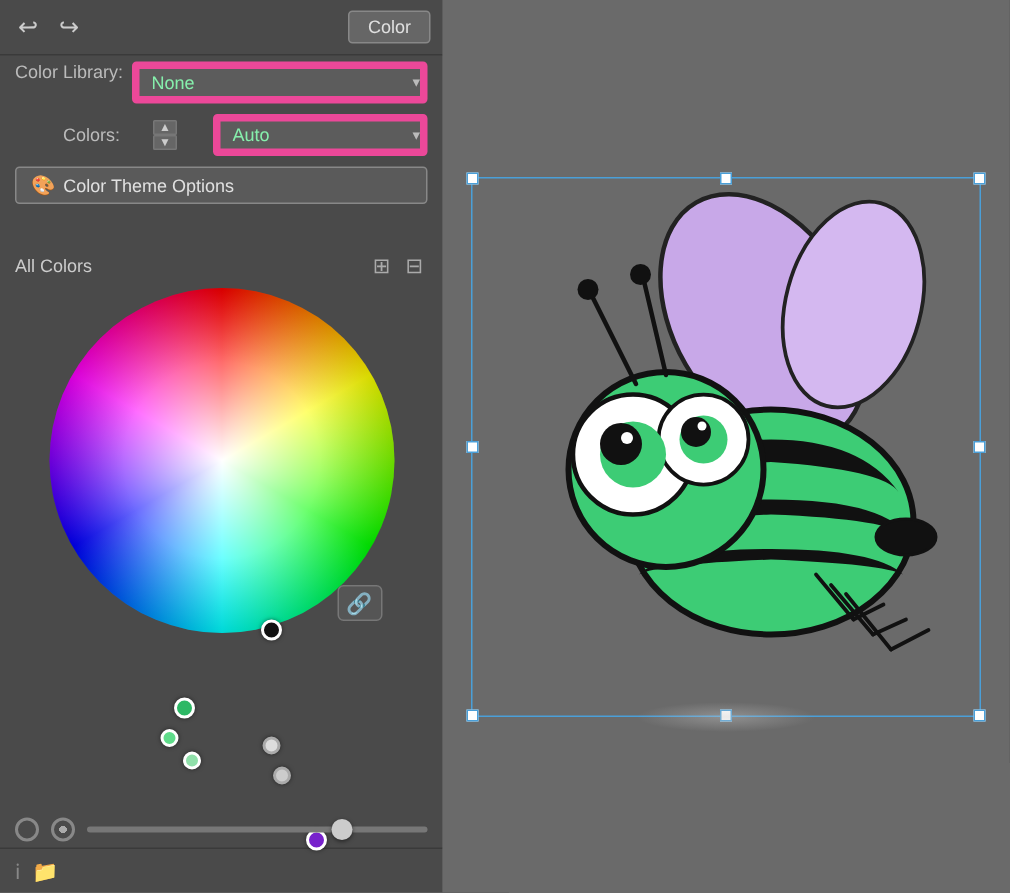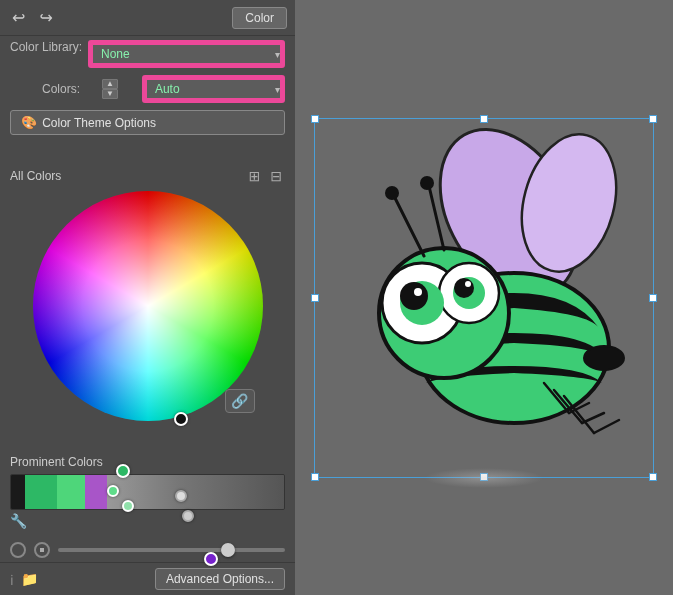--- a/index.html
+++ b/index.html
@@ -462,46 +462,32 @@
 
       <div class="color-dot" style="left:148px; top:305px; width:12px; height:12px; background:#dddddd; border-color:#aaa;"></div>
       <div class="color-dot" style="left:155px; top:325px; width:12px; height:12px; background:#cccccc; border-color:#aaa;"></div>
 
       <div class="color-dot" style="left:178px; top:368px; width:14px; height:14px; background:#7722cc; border-color:white;"></div>
 
       <div class="link-icon-wrap">🔗</div>
     </div>
   </div>
 
-  <div class="prominent-section">
-    <div class="prominent-title">Prominent Colors</div>
-    <div class="prominent-bar">
-      <div style="width:5%; background:#1a1a1a;"></div>
-      <div style="width:12%; background:#2db865;"></div>
-      <div style="width:10%; background:#4ed67a;"></div>
-      <div style="width:8%; background:#a855c8;"></div>
-      <div style="width:65%; background: linear-gradient(90deg, #999 0%, #777 40%, #555 100%);"></div>
-    </div>
-    <div style="padding:3px 0; font-size:11px; color:#888;">
-      <span style="font-size:14px;">🔧</span>
-    </div>
-  </div>
 
   <div class="slider-row">
     <div class="circle-icon"></div>
     <div class="circle-dot-icon"></div>
     <div class="slider-track">
       <div class="slider-thumb" style="left: calc(75% - 7px);"></div>
     </div>
   </div>
 
   <div class="footer-bar">
     <span class="info-icon">ℹ</span>
     <span class="folder-icon">📁</span>
-    <button class="adv-btn">Advanced Options...</button>
   </div>
 
 </div>
 
 <div class="right-panel">
   <div class="canvas-area">
 
     
     <div class="selection-box">
       <div class="handle tl"></div>

